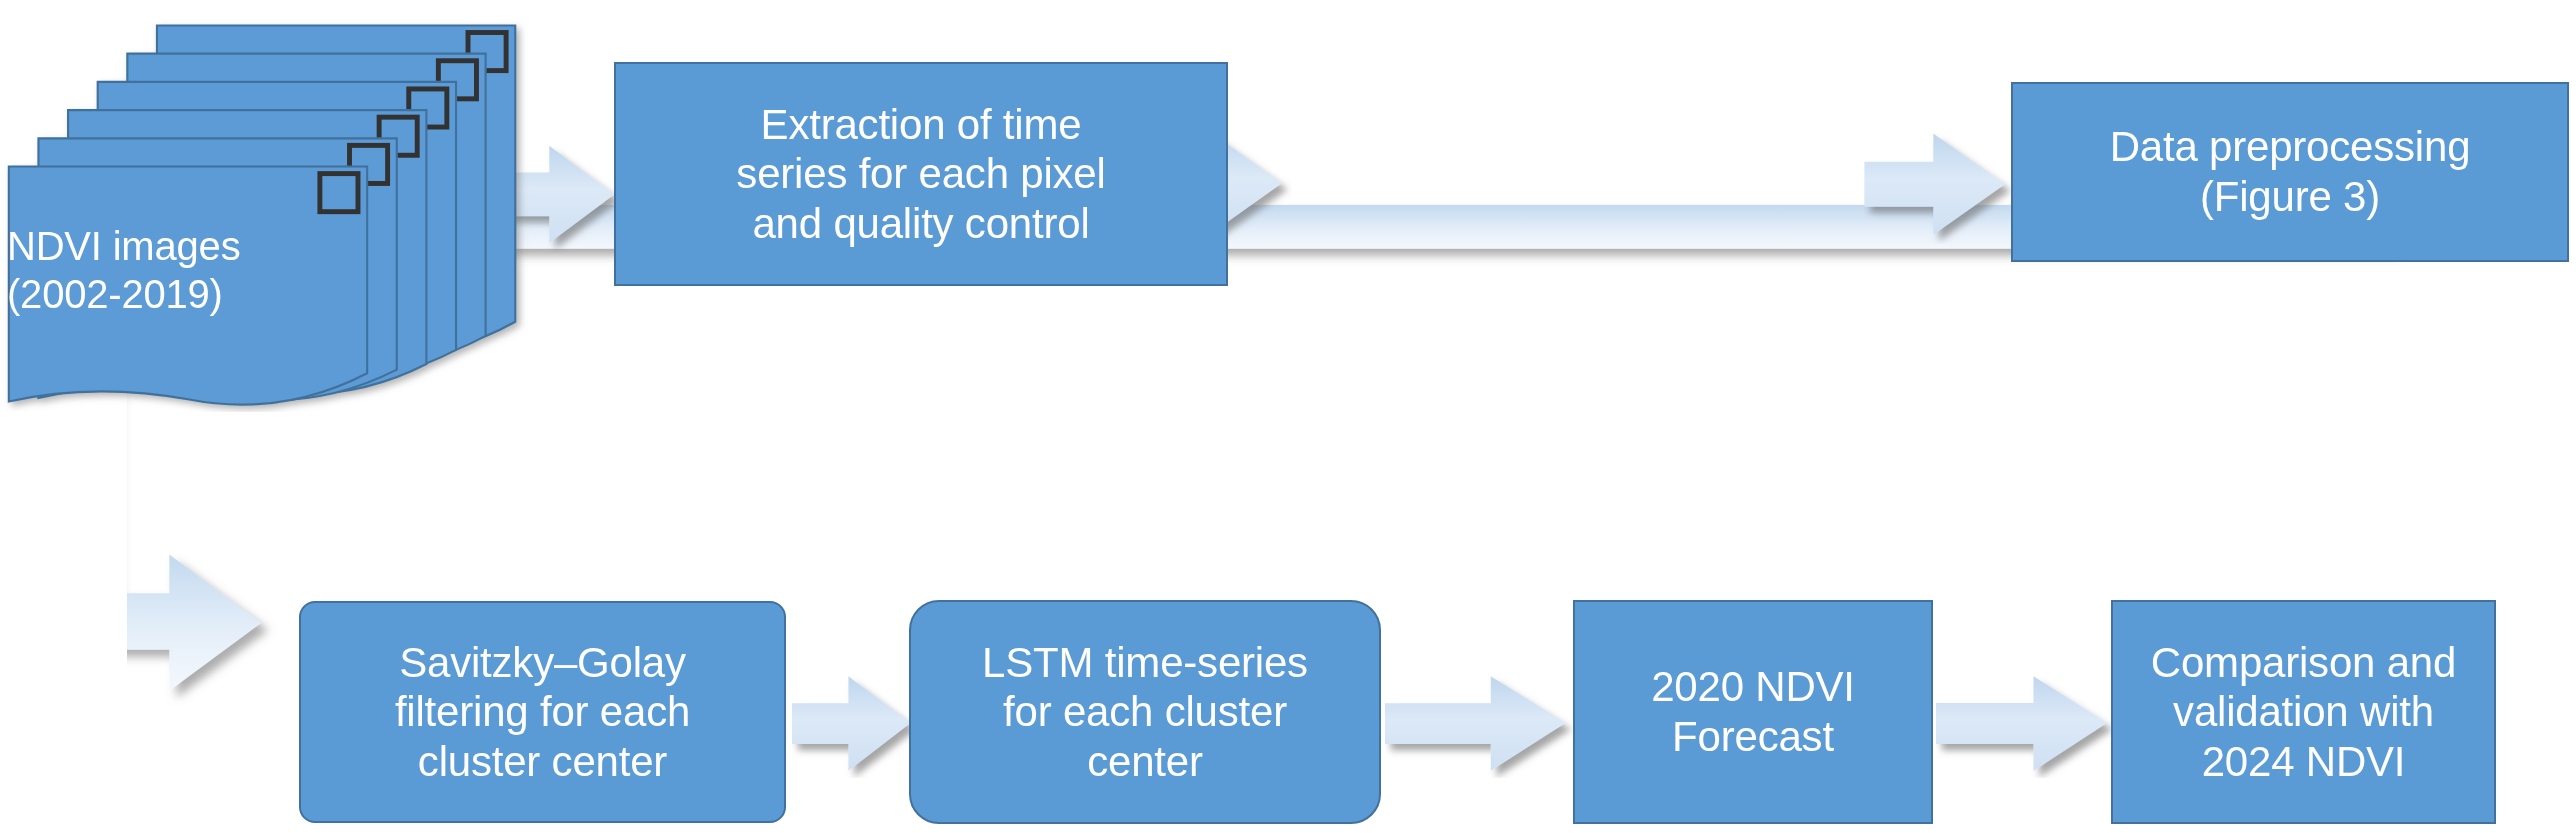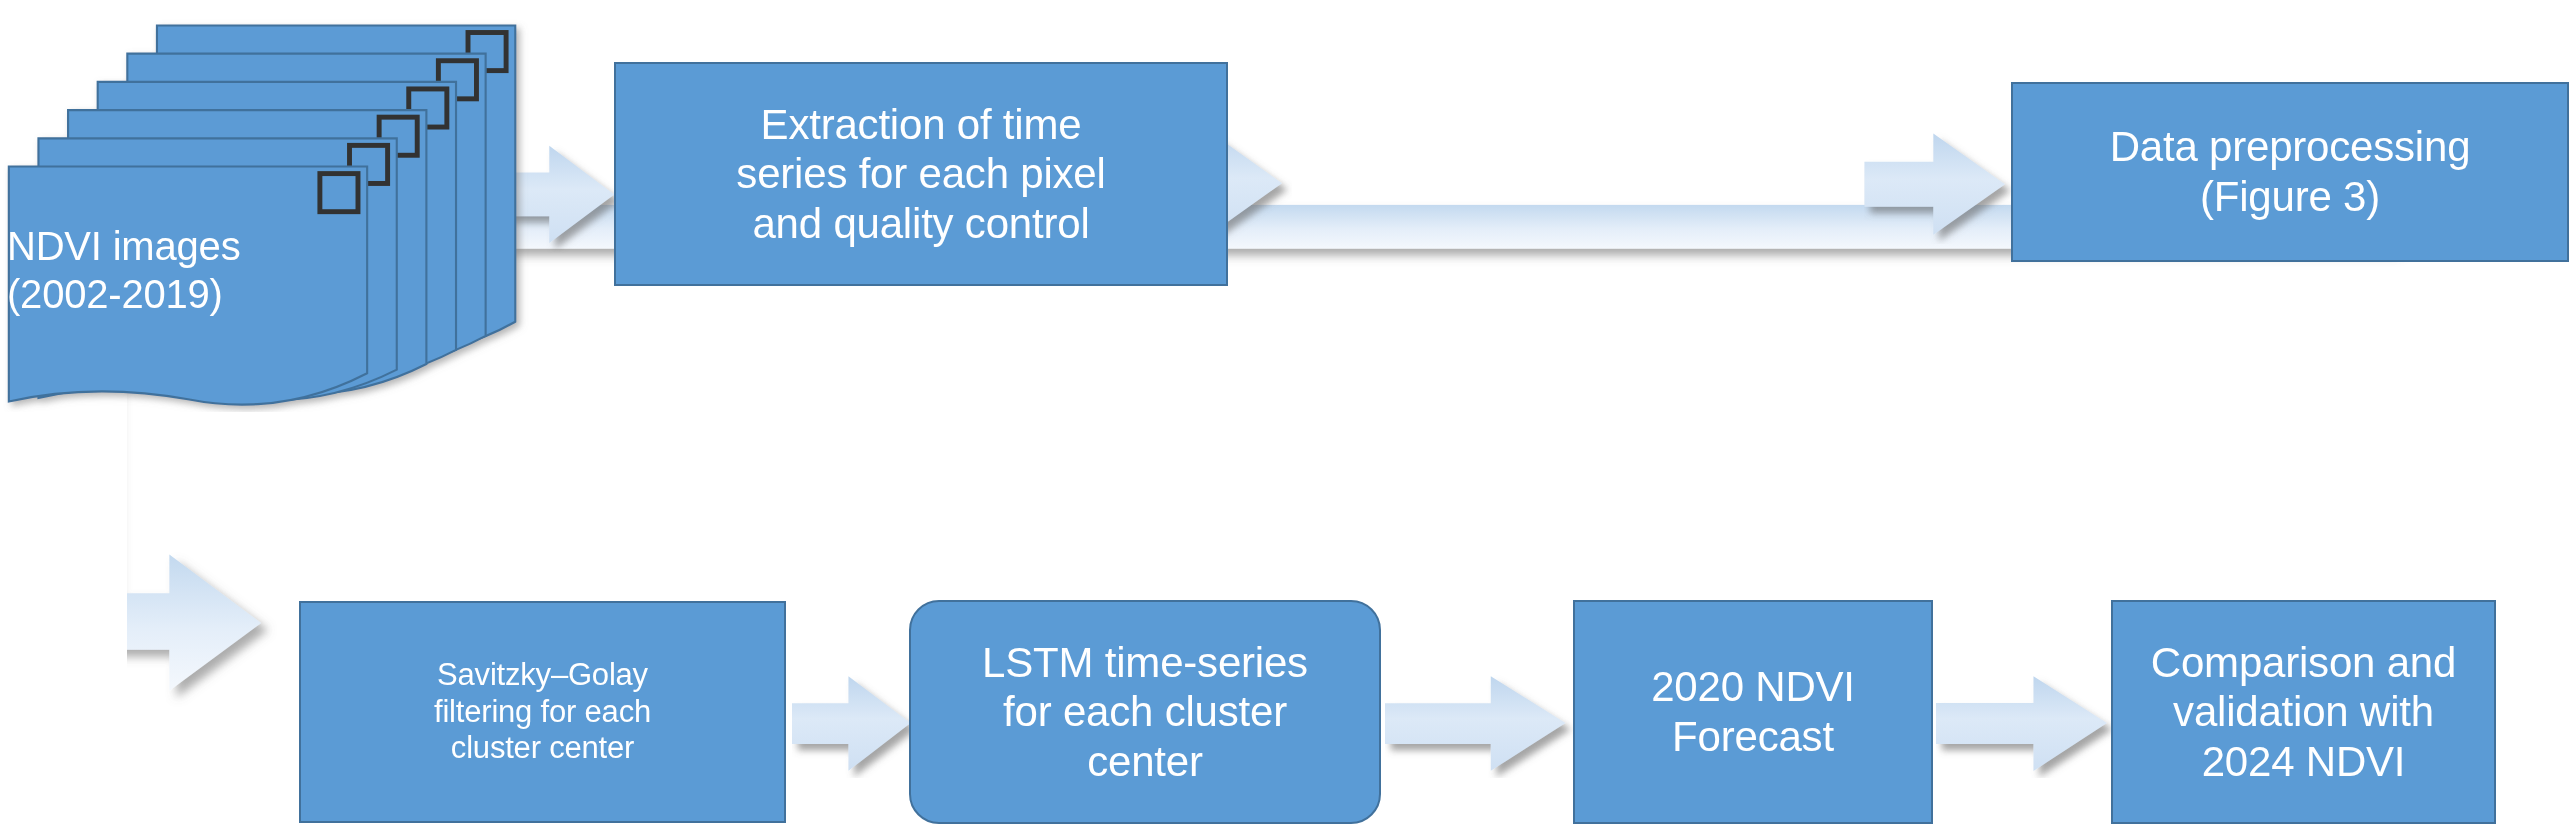--- a/index.html
+++ b/index.html
@@ -161,21 +161,21 @@
   </div>
 
   <div class="pbox" style="left:614px; top:62px; width:614px; height:224px; font-size:42px;">Extraction of time
 series for each pixel
 and quality control</div>
 
 
   <div class="pbox" style="left:2011px; top:82px; width:558px; height:180px; font-size:42px;">Data preprocessing
 (Figure 3)</div>
 
-  <div class="pbox" style="left:299px; top:601px; width:487px; height:222px; font-size:31px;">Savitzky–Golay
+  <div class="pbox" style="left:299px; top:601px; width:487px; height:222px; font-size:42px;border-radius:16px;">Savitzky–Golay
 filtering for each
 cluster center</div>
 
   <div class="pbox" style="left:909px; top:600px; width:472px; height:224px; font-size:42px;border-radius:30px;">LSTM time-series
 for each cluster
 center</div>
 
   <div class="pbox" style="left:1573px; top:600px; width:360px; height:224px; font-size:42px;">2020  NDVI
 Forecast</div>
 

